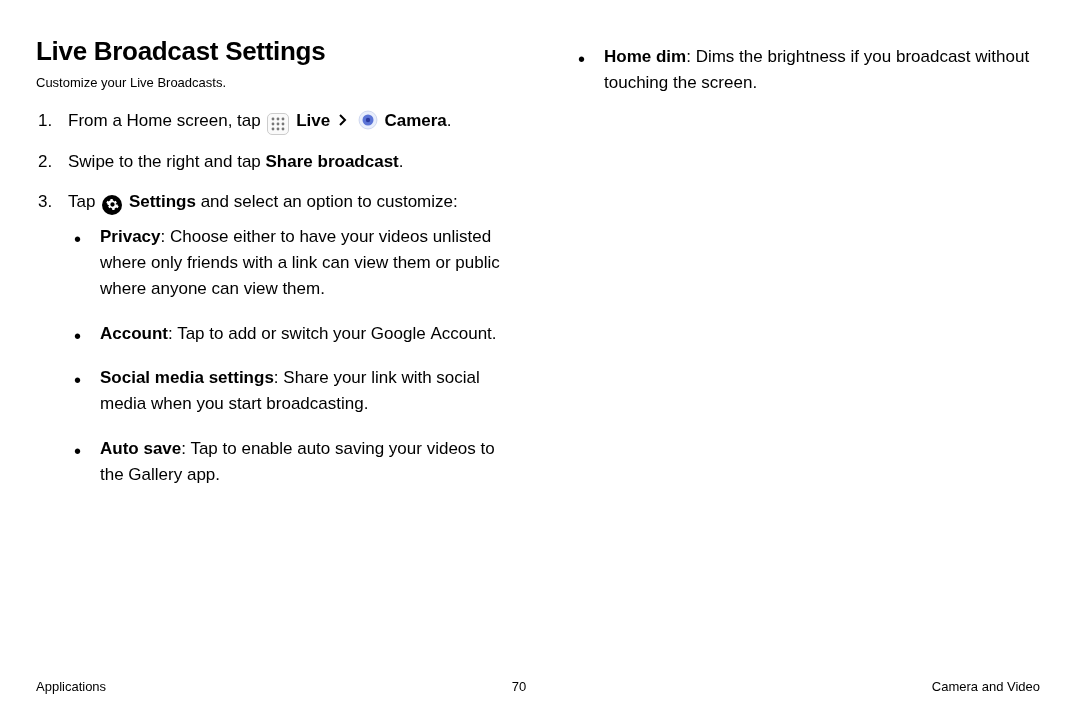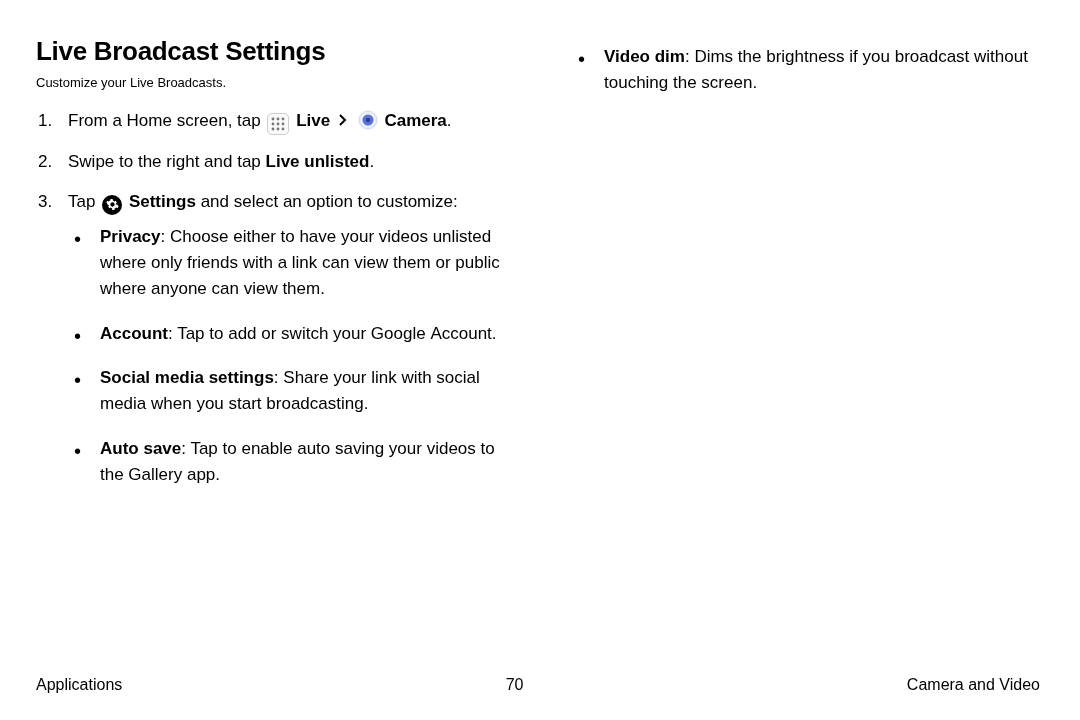--- a/index.html
+++ b/index.html
@@ -114,21 +114,21 @@
     margin: 0 4px;
   }
   .chev svg { width: 8px; height: 12px; }
   .footer {
     position: absolute;
     bottom: 26px;
     left: 36px;
     right: 40px;
     display: flex;
     justify-content: space-between;
-    font-size: 16px;
+    font-size: 13px;
   }
 </style>
 </head>
 <body>
 
 <div class="columns">
   <div class="col">
     <h1>Live Broadcast Settings</h1>
     <p class="subtitle">Customize your Live Broadcasts.</p>
 
@@ -160,21 +160,21 @@
           <svg viewBox="0 0 20 20">
             <circle cx="10" cy="10" r="9" fill="#e8eefc" stroke="#b9c4e6" stroke-width="0.6"></circle>
             <circle cx="10" cy="10" r="5.5" fill="#5b74d6"></circle>
             <circle cx="10" cy="10" r="2.2" fill="#2a3aa0"></circle>
           </svg>
         </span>
         <b>Camera</b><span>.</span>
       </li>
 
       <li>
-        <span>Swipe to the right and tap </span><b>Live unlisted</b><span>.</span>
+        <span>Swipe to the right and tap </span><b>Share broadcast</b><span>.</span>
       </li>
 
       <li>
         <span>Tap </span>
         <span class="gear-circle">
           <svg viewBox="0 0 24 24">
             <path fill="#fff" d="M12 8a4 4 0 1 0 0 8 4 4 0 0 0 0-8zm9.4 4c0 .6-.05 1.1-.14 1.6l2.1 1.6-2 3.5-2.5-1a8 8 0 0 1-2.8 1.6l-.4 2.7h-4l-.4-2.7a8 8 0 0 1-2.8-1.6l-2.5 1-2-3.5 2.1-1.6A8.8 8.8 0 0 1 2.6 12c0-.6.05-1.1.14-1.6L.64 8.8l2-3.5 2.5 1a8 8 0 0 1 2.8-1.6L8.3 2h4l.4 2.7a8 8 0 0 1 2.8 1.6l2.5-1 2 3.5-2.1 1.6c.1.5.14 1 .14 1.6z"></path>
           </svg>
         </span>
         <b>Settings</b><span> and select an option to customize:</span>
@@ -184,21 +184,21 @@
           <li><b>Account</b><span>: Tap to add or switch your Google&nbsp;Account.</span></li>
           <li><b>Social media settings</b><span>: Share your link with social media when you start broadcasting.</span></li>
           <li><b>Auto save</b><span>: Tap to enable auto saving your videos to the Gallery app.</span></li>
         </ul>
       </li>
     </ol>
   </div>
 
   <div class="col col-right">
     <ul class="bullets">
-      <li><b>Video dim</b><span>: Dims the brightness if you broadcast without touching the screen.</span></li>
+      <li><b>Home dim</b><span>: Dims the brightness if you broadcast without touching the screen.</span></li>
     </ul>
   </div>
 </div>
 
 <div class="footer">
   <span>Applications</span>
   <span>70</span>
   <span>Camera and Video</span>
 </div>
 

